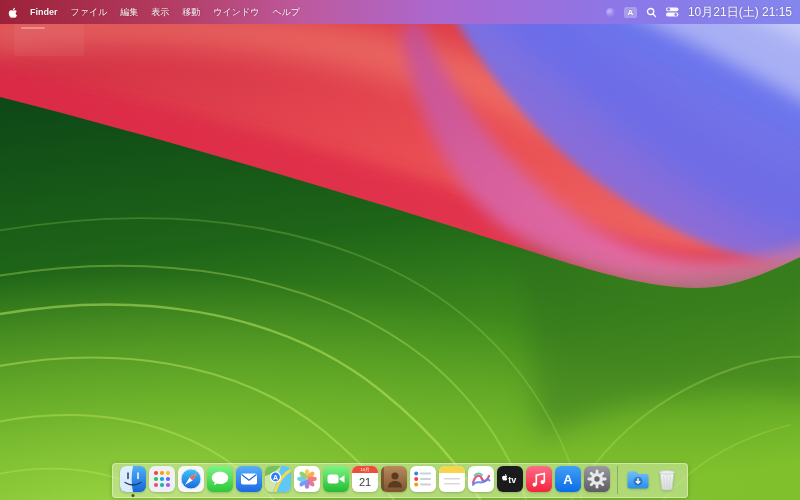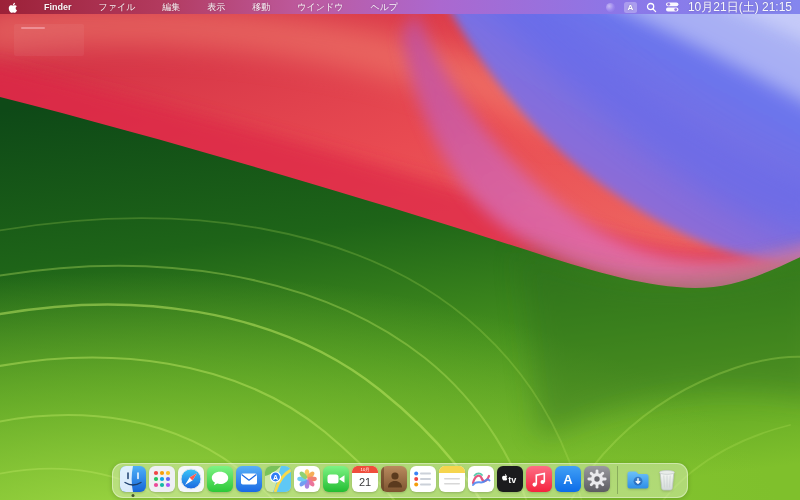--- a/index.html
+++ b/index.html
@@ -3,22 +3,22 @@
 <meta charset="utf-8">
 <style>
   html,body{margin:0;padding:0;background:#111;}
   *{box-sizing:border-box;}
   .screen{position:relative;width:800px;height:500px;overflow:hidden;
     font-family:"Liberation Sans","DejaVu Sans",sans-serif;}
   .wallpaper{position:absolute;inset:0;}
   .wallpaper svg{display:block;width:100%;height:100%;}
 
   
-  .menubar{position:absolute;top:0;left:0;right:0;height:14px;
-    display:flex;align-items:center;padding:0 8px;gap:27px;
+  .menubar{position:absolute;top:0;left:0;right:0;height:24px;
+    display:flex;align-items:center;padding:0 8px;gap:13px;
     background:linear-gradient(90deg,#9c2138 0%,#b23a5e 20%,#bd5a9e 38%,#ab68cf 55%,#8b77e8 78%,#8486ee 100%);
     color:rgba(255,255,255,.95);font-size:9px;line-height:13px;
     text-shadow:0 0 2px rgba(0,0,0,.25);}
   .menubar .apple{display:flex;align-items:center;}
   .menubar .appmenu{font-weight:700;}
   .menubar .mitem{white-space:nowrap;cursor:default;}
   .mb-right{margin-left:auto;display:flex;align-items:center;gap:9px;}
   .siri{width:9px;height:9px;border-radius:50%;
     background:radial-gradient(circle at 35% 35%,rgba(255,255,255,.9),rgba(180,160,255,.6) 55%,rgba(255,255,255,.08) 75%);
     opacity:.55;}
@@ -29,21 +29,21 @@
   
   .artifact{position:absolute;left:14px;top:24px;width:70px;height:32px;border-radius:2px;
     background:rgba(255,255,255,.05);}
   .artifact span{display:block;width:24px;height:2px;margin:3px 0 0 7px;border-radius:2px;
     background:rgba(255,200,210,.45);filter:blur(.4px);}
 
   
   .dock{position:absolute;left:50%;bottom:2px;transform:translateX(-50%);
     display:flex;align-items:flex-end;gap:3px;height:35px;padding:4px 7px 5px 7px;
     background:rgba(221,240,185,.52);border:1px solid rgba(255,255,255,.38);
-    border-radius:11px;box-shadow:0 1px 5px rgba(0,0,0,.18);}
+    border-radius:4px;box-shadow:0 1px 5px rgba(0,0,0,.18);}
   .dk{position:relative;width:26px;height:26px;padding:0;border:0;background:transparent;cursor:pointer;}
   .dk svg{display:block;width:26px;height:26px;filter:drop-shadow(0 1px 1px rgba(0,0,0,.18));}
   .dot{position:absolute;left:50%;bottom:-5px;transform:translateX(-50%);
     width:3px;height:3px;border-radius:50%;background:rgba(42,58,30,.85);}
   .dock-sep{width:1px;height:28px;margin:0 4px;background:rgba(50,70,35,.3);align-self:center;}
 </style>
 </head>
 <body>
 
 <div class="screen">

